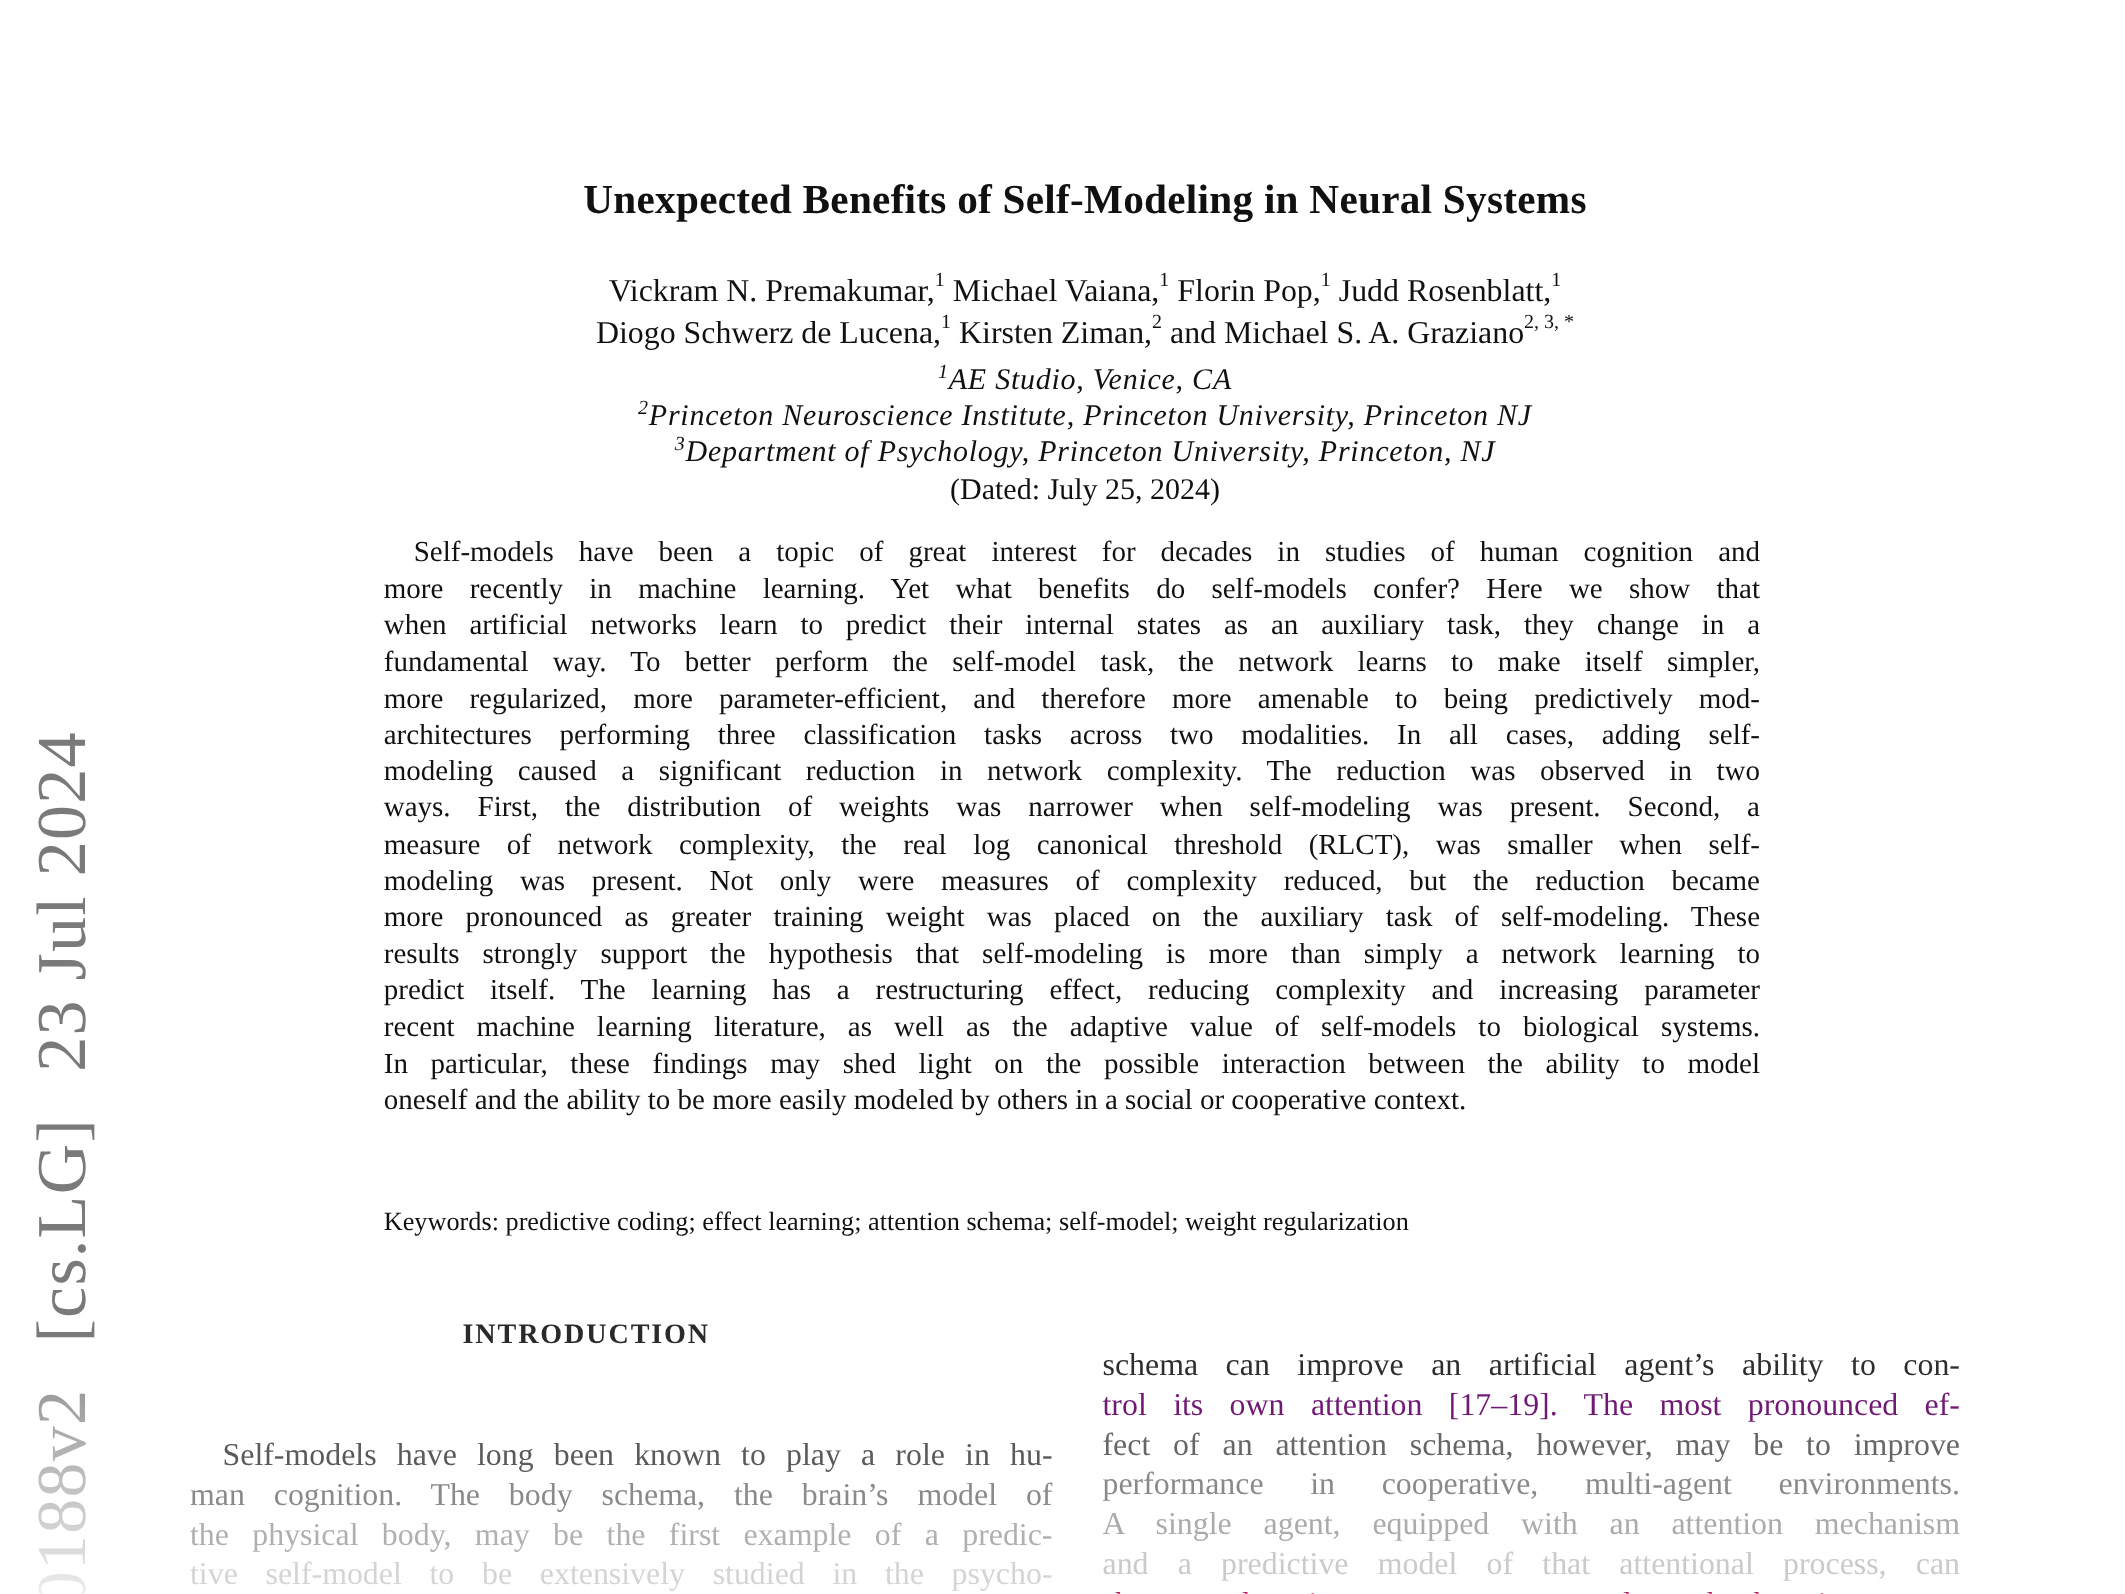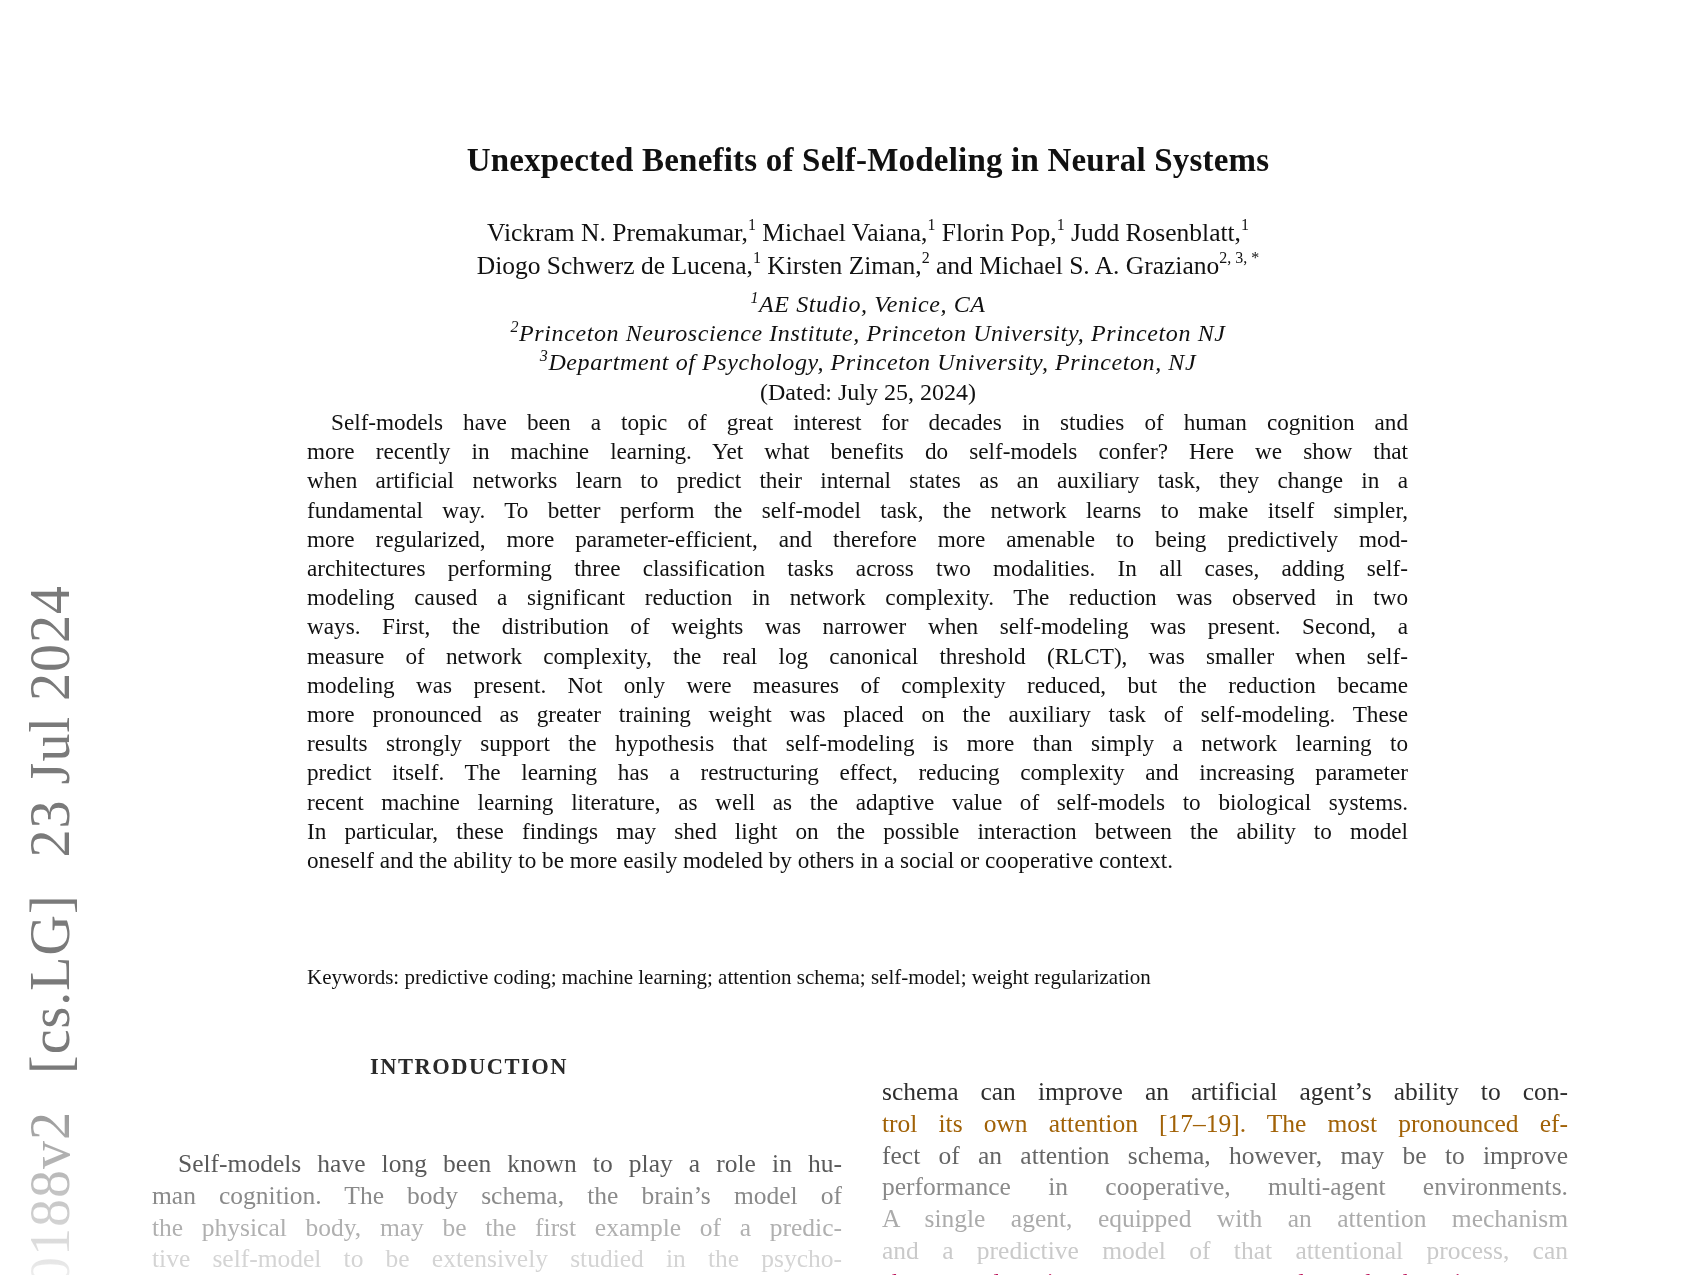--- a/index.html
+++ b/index.html
@@ -4,21 +4,21 @@
 <style>
   html, body { margin:0; padding:0; background:#ffffff; }
   body { width:1700px; height:1275px; position:relative; overflow:hidden;
          font-family:"Liberation Serif","DejaVu Serif",serif; color:#111; }
   .abs { position:absolute; }
   .title { left:0; width:1736px; top:142px; text-align:center; font-weight:bold; font-size:33px; letter-spacing:0.2px; color:#111; }
   .authors { left:0; width:1736px; text-align:center; font-size:25.5px; color:#111; }
   .authors sup, .aff sup { font-size:16px; vertical-align:top; position:relative; top:-2px; }
   .aff { left:0; width:1736px; text-align:center; font-size:24px; font-style:italic; color:#111; letter-spacing:0.6px; }
   .dated { left:0; width:1736px; text-align:center; font-size:24px; color:#111; }
-  .abstract { left:307px; width:1101px; top:408px; font-size:23.2px; line-height:29.2px; text-align:justify; color:#111; }
+  .abstract { left:307px; width:1101px; top:428px; font-size:23.2px; line-height:29.2px; text-align:justify; color:#111; }
   .keywords { left:307px; top:965px; font-size:21px; color:#111; }
   .section-head { left:370px; top:1054px; font-size:22.5px; font-weight:bold; letter-spacing:1.5px; color:#2a2a2a; }
   .col { font-size:25.5px; line-height:31.8px; text-align:justify;margin-top:30px; }
   .col-left { left:152px; width:690px; top:1118px; }
   .col-right { left:882px; width:686px; top:1046px; }
   .line { display:block; white-space:nowrap; text-align:justify; text-align-last:justify; }
   .line.last { text-align-last:left; }
   .stamp { left:18px; top:1275px; transform-origin:0 0; transform:rotate(-90deg);
            font-size:56px; white-space:nowrap; color:#7a7a7a; letter-spacing:1px; }
   .stamp span { display:inline-block; }
@@ -57,35 +57,35 @@
   <span class="line">measure of network complexity, the real log canonical threshold (RLCT), was smaller when self-</span>
   <span class="line">modeling was present.  Not only were measures of complexity reduced, but the reduction became</span>
   <span class="line">more pronounced as greater training weight was placed on the auxiliary task of self-modeling. These</span>
   <span class="line">results strongly support the hypothesis that self-modeling is more than simply a network learning to</span>
   <span class="line">predict itself. The learning has a restructuring effect, reducing complexity and increasing parameter</span>
   <span class="line">recent machine learning literature, as well as the adaptive value of self-models to biological systems.</span>
   <span class="line">In particular, these findings may shed light on the possible interaction between the ability to model</span>
   <span class="line last">oneself and the ability to be more easily modeled by others in a social or cooperative context.</span>
 </div>
 
-<div class="abs keywords">Keywords: predictive coding; machine learning; attention schema; self-model; weight regularization</div>
+<div class="abs keywords">Keywords: predictive coding; effect learning; attention schema; self-model; weight regularization</div>
 
 <div class="abs section-head">INTRODUCTION</div>
 
 <div class="abs col col-left">
   <span class="line" style="padding-left:26px; color:#5a5a5a;">Self-models have long been known to play a role in hu-</span>
   <span class="line" style="color:#8a8a8a;">man cognition.  The body schema, the brain’s model of</span>
   <span class="line" style="color:#b0b0b0;">the physical body, may be the first example of a predic-</span>
   <span class="line" style="color:#d4d4d4;">tive self-model to be extensively studied in the psycho-</span>
   <span class="line" style="color:#ececec;">logical literature [1–3].  More recently, other predictive</span>
 </div>
 
 <div class="abs col col-right">
   <span class="line" style="color:#2e2e2e;">schema can improve an artificial agent’s ability to con-</span>
-  <span class="line" style="color:#a16207;">trol its own attention [17–19].  The most pronounced ef-</span>
+  <span class="line" style="color:#701a75;">trol its own attention [17–19].  The most pronounced ef-</span>
   <span class="line" style="color:#666;">fect of an attention schema, however, may be to improve</span>
   <span class="line" style="color:#8a8a8a;">performance in cooperative, multi-agent environments.</span>
   <span class="line" style="color:#ababab;">A single agent, equipped with an attention mechanism</span>
   <span class="line" style="color:#cacaca;">and a predictive model of that attentional process, can</span>
   <span class="line" style="color:#be185d;">show modest improvement on a solo task, but in an en-</span>
 </div>
 
 <div class="abs stamp">
   <span style="color: transparent; margin-left: -10px; background: linear-gradient(90deg, rgb(242, 242, 242), rgb(189, 189, 189) 60%, rgb(154, 154, 154)) text;">0188v2</span>
   <span style="margin-left:22px;">[cs.LG]</span>

